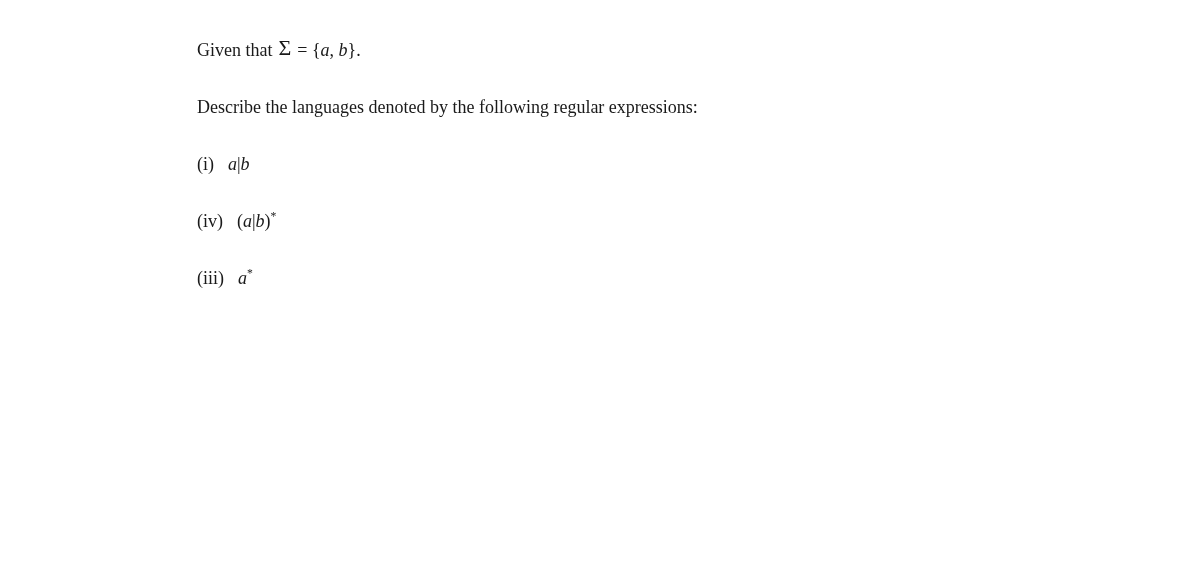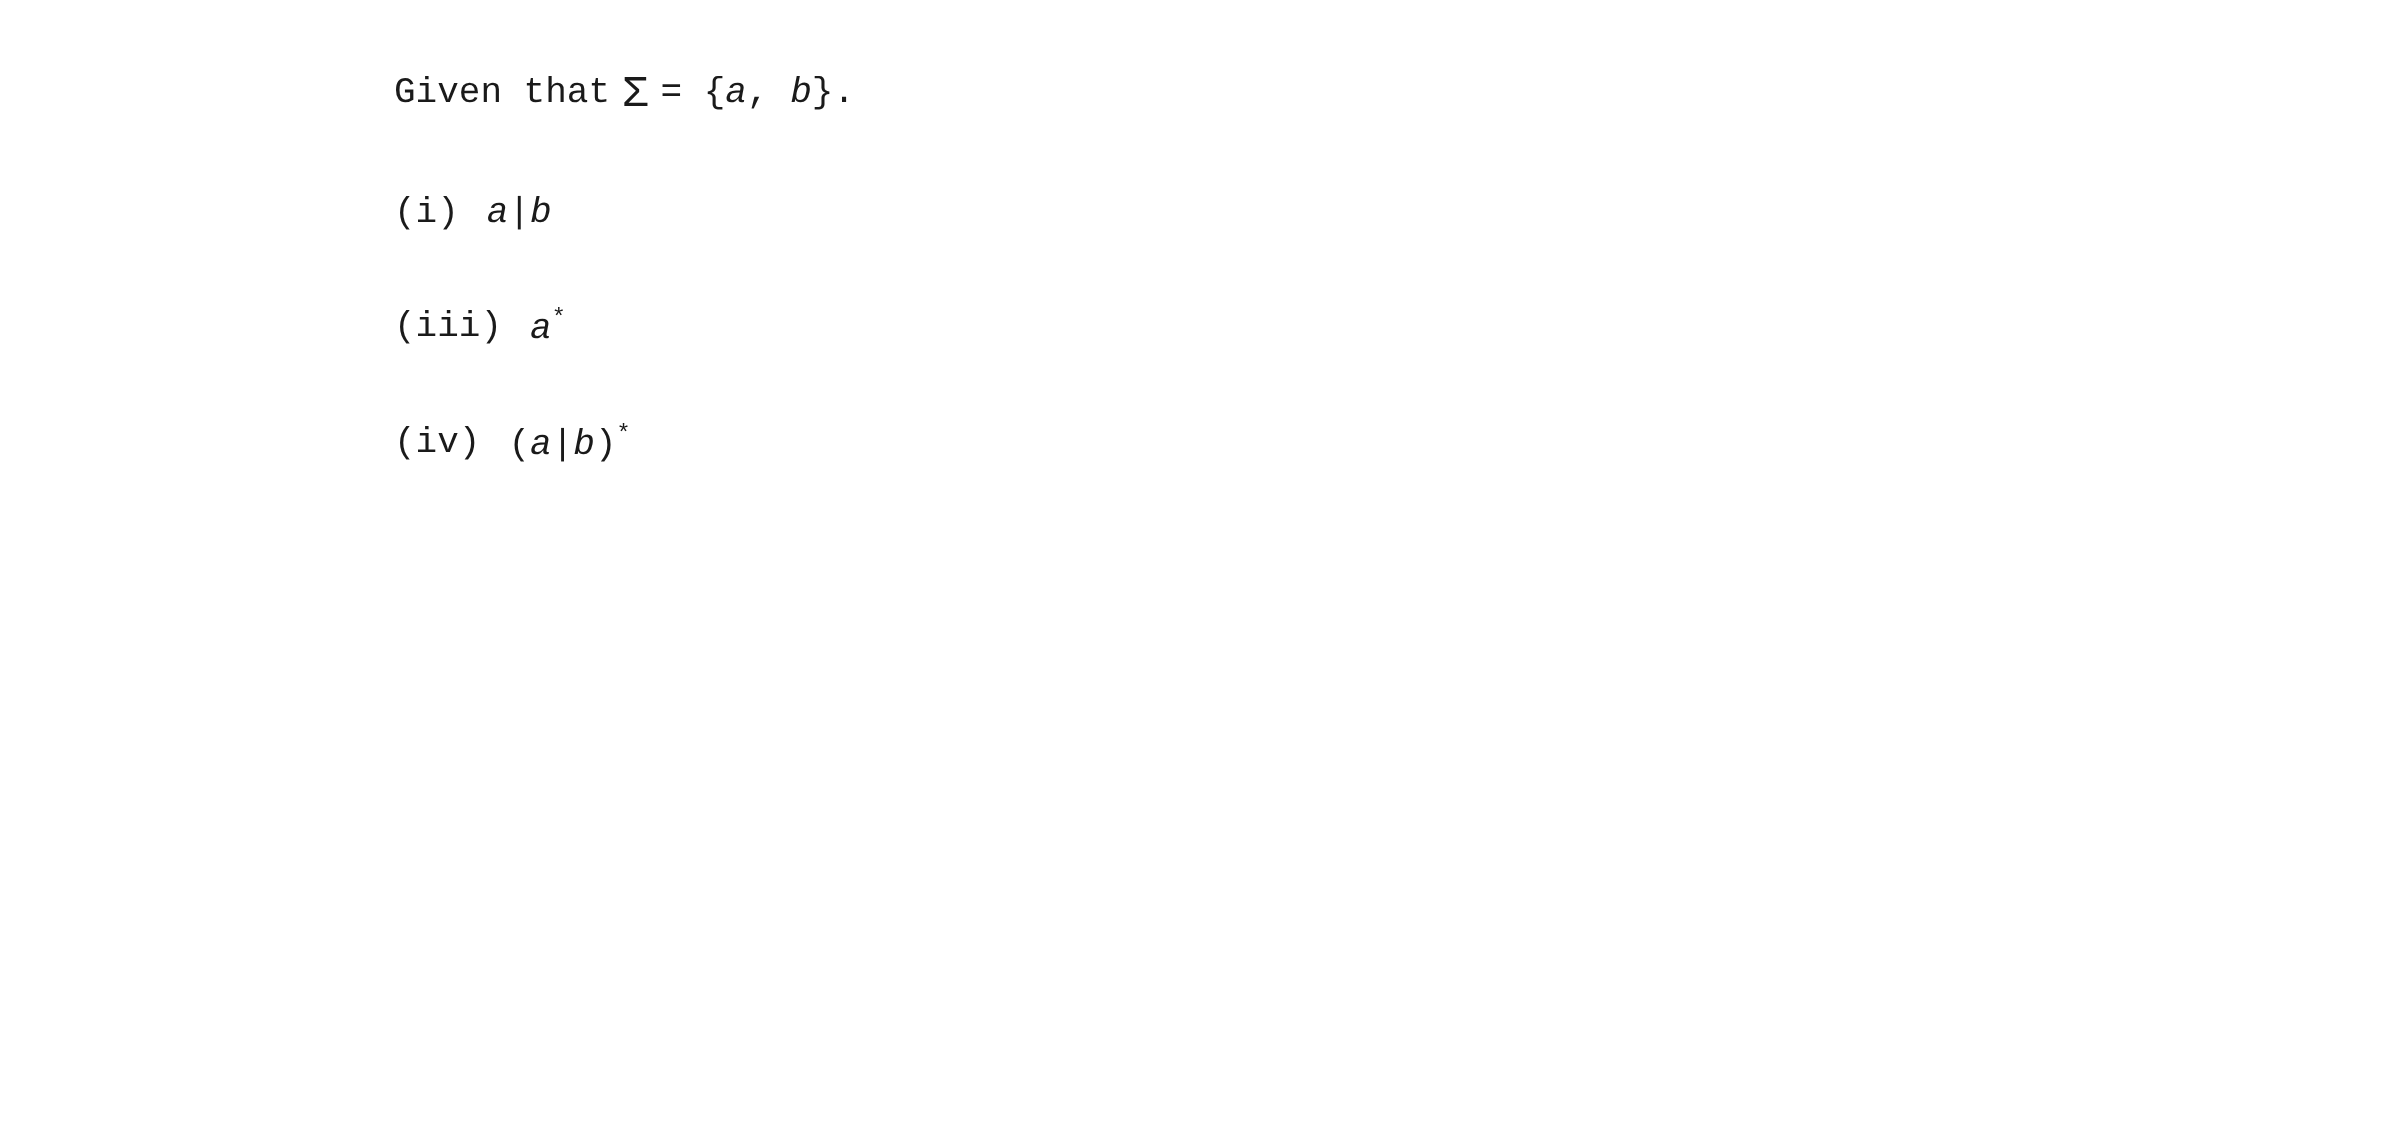--- a/index.html
+++ b/index.html
@@ -22,23 +22,22 @@
       padding: 30px 197px;
       line-height: 1.6;
     }
 
     .line {
       margin-bottom: 28px;
     }
 
     .math-line {
       display: flex;
-      align-items: center;
+      align-items: flex-end;
       gap: 6px;
-      font-family: Liberation Mono, monospace;
     }
 
     .sigma {
       font-size: 22px;
       font-style: normal;
     }
 
     sup {
       font-size: 0.65em;
       vertical-align: super;
@@ -53,36 +52,39 @@
 <body>
 
 <div class="content-area">
 
   <div class="line math-line">
     <span>Given that</span>
     <span class="sigma">Σ</span>
     <span>= {<em>a</em>, <em>b</em>}.</span>
   </div>
 
+  <div class="line">
+    <span>Describe the languages denoted by the following regular expressions:</span>
+  </div>
 
   <div class="line math-line">
     <span class="item-label">(i)</span>
     <span>
       <em>a</em>|<em>b</em>
     </span>
   </div>
 
 
   <div class="line math-line">
+    <span class="item-label">(iv)</span>
+    <span>
+      (<em>a</em>|<em>b</em>)<sup>*</sup>
+    </span>
+  </div>
+
+  <div class="line math-line">
     <span class="item-label">(iii)</span>
     <span>
       <em>a</em><sup>*</sup>
     </span>
   </div>
 
-  <div class="line math-line">
-    <span class="item-label">(iv)</span>
-    <span>
-      (<em>a</em>|<em>b</em>)<sup>*</sup>
-    </span>
-  </div>
-
 </div>
 
 </body></html>

